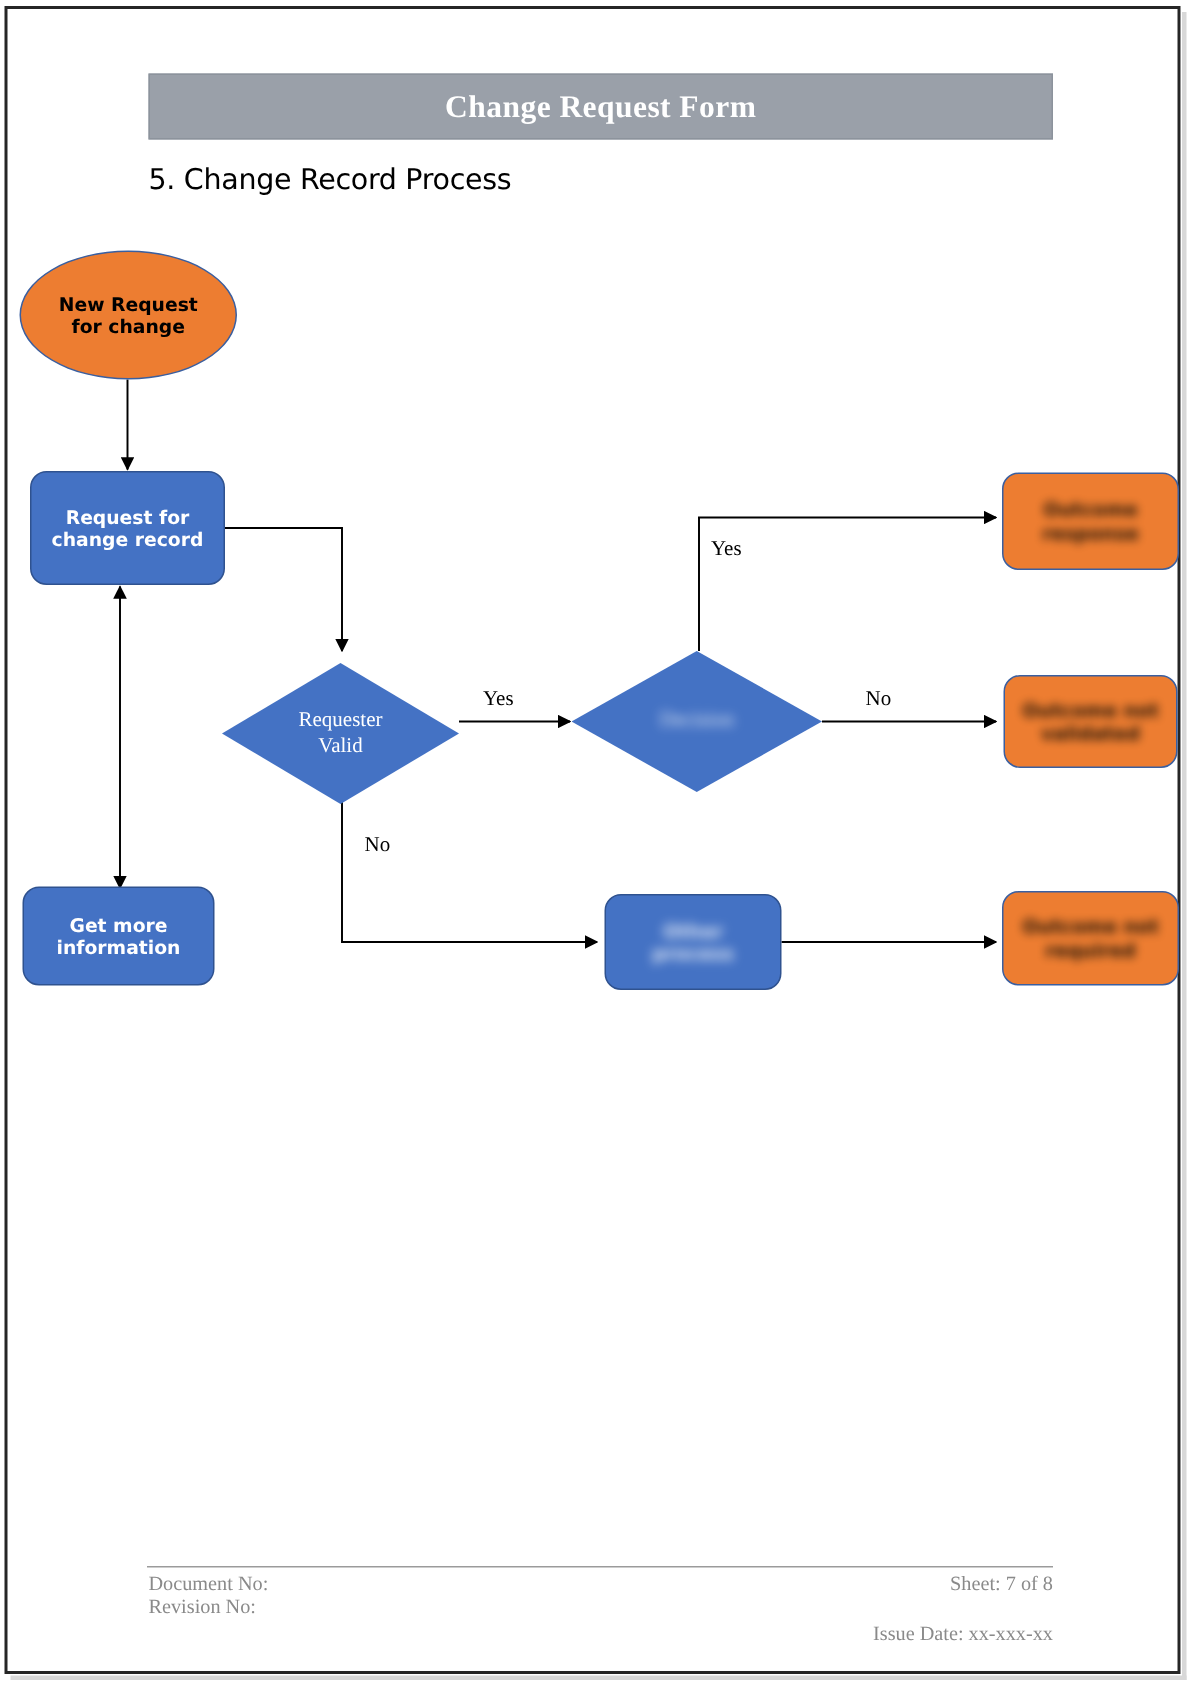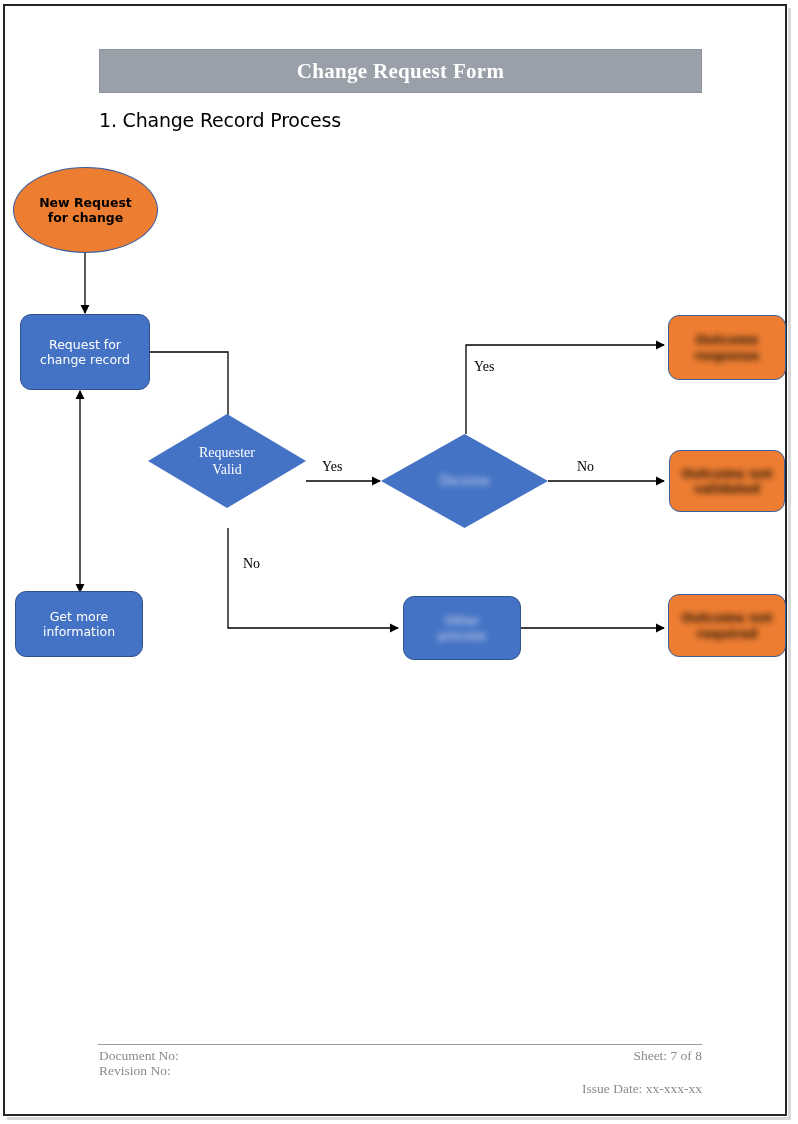--- a/index.html
+++ b/index.html
@@ -121,21 +121,21 @@
   }
 
   
   .shape-process {
     background: #4472C4;
     border: 1px solid #2f528f;
     border-radius: 11px;
   }
   .shape-process .node-label {
     font-family: "DejaVu Sans", sans-serif;
-    font-weight: normal;
+    font-weight: bold;
     font-size: 12.5px;
     color: #ffffff;
   }
 
   
   .shape-outcome {
     background: #ED7D31;
     border: 1px solid #3a5fa0;
     border-radius: 11px;
   }
@@ -211,21 +211,21 @@
 
 <div id="page">
 
   <div id="page-border"></div>
   <div id="page-border-shadow"></div>
 
   <div id="header-bar">
     <div id="header-title">Change Request Form</div>
   </div>
 
-  <div id="section-heading">1. Change Record Process</div>
+  <div id="section-heading">5. Change Record Process</div>
 
   <div id="diagram">
 
     <svg id="connectors" viewBox="0 0 798 1124" width="798" height="1124">
       <defs>
         <marker id="arrow" viewBox="0 0 10 10" refX="9" refY="5" markerWidth="7" markerHeight="7" orient="auto-start-reverse">
           <path d="M 0 0 L 10 5 L 0 10 z" fill="#000000"></path>
         </marker>
         <marker id="arrow-start" viewBox="0 0 10 10" refX="9" refY="5" markerWidth="7" markerHeight="7" orient="auto-start-reverse">
           <path d="M 0 0 L 10 5 L 0 10 z" fill="#000000"></path>
@@ -260,21 +260,21 @@
     <div class="node shape-process" style="left:20px; top:314px; width:130px; height:76px;">
       <div class="node-label">Request for
 change record</div>
     </div>
 
     <div class="node shape-process" style="left:15px; top:591px; width:128px; height:66px;">
       <div class="node-label">Get more
 information</div>
     </div>
 
-    <div class="node shape-decision" style="left:148px; top:414px; width:158px; height:94px;justify-content:center;">
+    <div class="node shape-decision" style="left:148px; top:442px; width:158px; height:94px;justify-content:center;">
       <div class="diamond-fill"></div>
       <div class="node-label">Requester
 Valid</div>
     </div>
 
     <div class="node shape-decision" style="left:381px; top:434px; width:167px; height:94px;">
       <div class="diamond-fill"></div>
       <div class="node-label redacted-light">Decision</div>
     </div>
 

